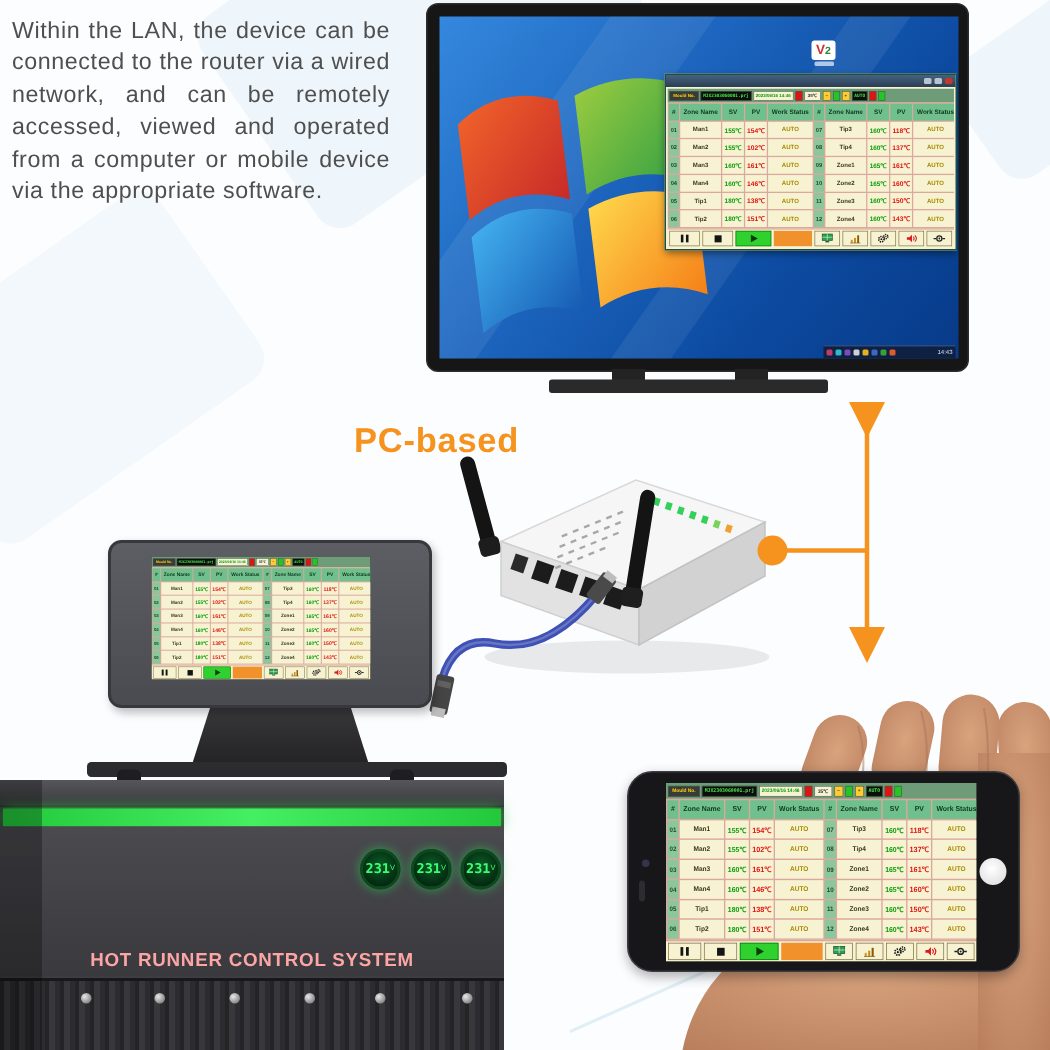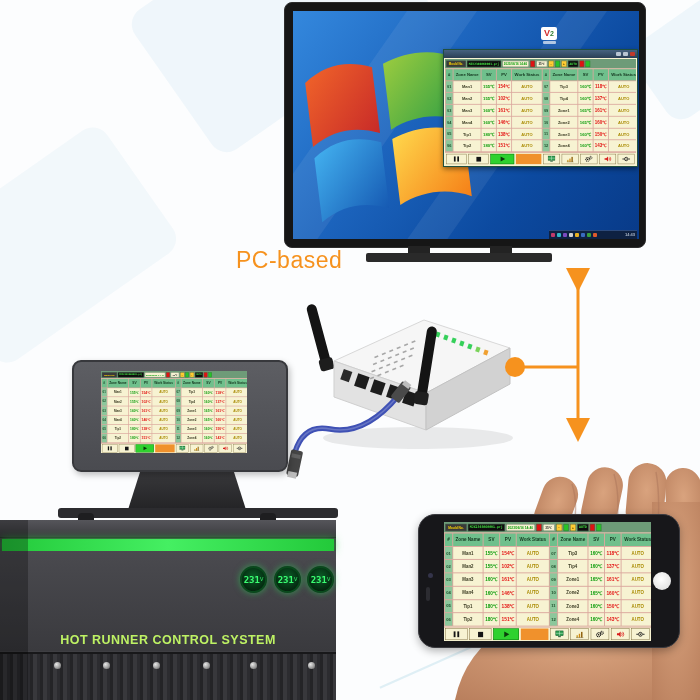--- a/index.html
+++ b/index.html
@@ -78,21 +78,21 @@
   .hmi-footer{height:30px;display:flex;align-items:center;gap:4px;padding:2px 3px;background:#f7f3d2;
     border-top:2px solid #dba89e;box-sizing:border-box;}
   .fb{height:24px;border:1px solid #7a6a3a;background:#f7f3d2;display:flex;align-items:center;
       justify-content:center;box-sizing:border-box;}
   .fb.wide{width:48px;} .fb.icon{width:40px;}
   .fb.play{width:56px;background:#2fd12f;border-color:#0c6e0c;}
   .fspacer{flex:1;height:24px;background:#f0912c;}
 
   
   #routerbox{position:absolute;left:298px;top:300px;}
-  .caption{position:absolute;color:#f6921e;font-weight:normal;letter-spacing:.5px;}
+  .caption{position:absolute;color:#f6921e;font-weight:bold;letter-spacing:.5px;margin-top:33px;}
   #cap-pc{left:236px;top:247px;font-size:23px;}
   #cap-router{left:458px;top:390px;font-size:25px;}
   #cap-mobile{left:448px;top:662px;font-size:30px;}
 
   #arrows{position:absolute;left:0;top:0;}
   #cable{position:absolute;left:260px;top:380px;}
 
   
   #panel{position:absolute;left:72px;top:360px;width:216px;height:112px;background:linear-gradient(#5d5e63,#4a4b50);
     border:2px solid #37383c;border-radius:9px;box-sizing:border-box;box-shadow:2px 3px 6px rgba(0,0,0,.25);}
@@ -111,21 +111,21 @@
     background:linear-gradient(90deg,#23c93a,#45ef62,#23c93a);box-shadow:0 0 9px rgba(46,220,70,.7);}
   #hotbox .face{position:absolute;left:0;top:31px;width:100%;height:100px;
     background:linear-gradient(#4a4a4f,#3a3a3e);}
   #hotbox .sideshade{position:absolute;left:0;top:0;width:28px;height:100%;background:rgba(0,0,0,.28);}
   .meter{position:absolute;top:46px;width:27px;height:27px;border-radius:50%;
     background:radial-gradient(circle at 50% 40%,#0b5e28,#04270f 75%);border:2px solid #0a4a1d;
     box-shadow:0 0 7px rgba(40,230,90,.55);display:flex;flex-direction:row;align-items:center;
     justify-content:center;box-sizing:border-box;}
   .meter .mv{color:#3bff72;font-family:"DejaVu Sans Mono",monospace;font-size:9px;font-weight:bold;line-height:8px;}
   .meter .mu{color:#3bff72;font-size:5px;line-height:5px;}
-  #hotname{position:absolute;left:0;top:113px;width:100%;text-align:center;color:#bef264;
+  #hotname{position:absolute;left:0;top:113px;width:100%;text-align:center;color:#fca5a5;
     font-size:12.5px;font-weight:bold;letter-spacing:.5px;}
   #slots{position:absolute;left:0;top:132px;width:100%;height:48px;border-top:2px solid #18181a;
     background:repeating-linear-gradient(90deg,#242427 0 3px,#38383c 3px 7px,#2c2c30 7px 10px);}
   #slots .screw{position:absolute;top:8px;width:7px;height:7px;border-radius:50%;
     background:radial-gradient(circle at 35% 35%,#e8e8e8,#8a8a8a 70%);}
 
   
   #hand{position:absolute;left:400px;top:462px;}
   #phone{position:absolute;left:418px;top:514px;width:262px;height:134px;background:#17171a;
     border:1px solid #3b3b40;border-radius:17px;box-sizing:border-box;box-shadow:0 3px 8px rgba(0,0,0,.3);}
@@ -139,20 +139,21 @@
 <body>
 
 <div id="stage">
 
   <div class="bgshape" style="left:150px;top:-70px;width:260px;height:170px;transform:rotate(-35deg);"></div>
   <div class="bgshape" style="left:-60px;top:170px;width:220px;height:150px;transform:rotate(-35deg);opacity:.4;"></div>
   <div class="bgshape" style="left:640px;top:10px;width:120px;height:90px;transform:rotate(-35deg);opacity:.6;"></div>
   <div class="bgline" style="left:370px;top:640px;width:230px;transform:rotate(-24deg);"></div>
   <div class="bgline" style="left:420px;top:600px;width:240px;transform:rotate(26deg);"></div>
 
+  <div id="intro">Within the LAN, the device can be connected to the router via a wired network, and can be remotely accessed, viewed and operated from a computer or mobile device via the appropriate software.</div>
 
   <div id="monitor">
     <div id="mscreen">
       <div class="streak" style="left:30px;top:-20px;width:70px;height:280px;"></div>
       <div class="streak" style="left:190px;top:-20px;width:40px;height:280px;"></div>
 
       <svg id="flag" width="190" height="180" viewBox="0 0 100 95">
         <defs>
           <linearGradient id="gr" x1="0" y1="0" x2="1" y2="1">
               <stop offset="0" stop-color="#f1652a"></stop>

